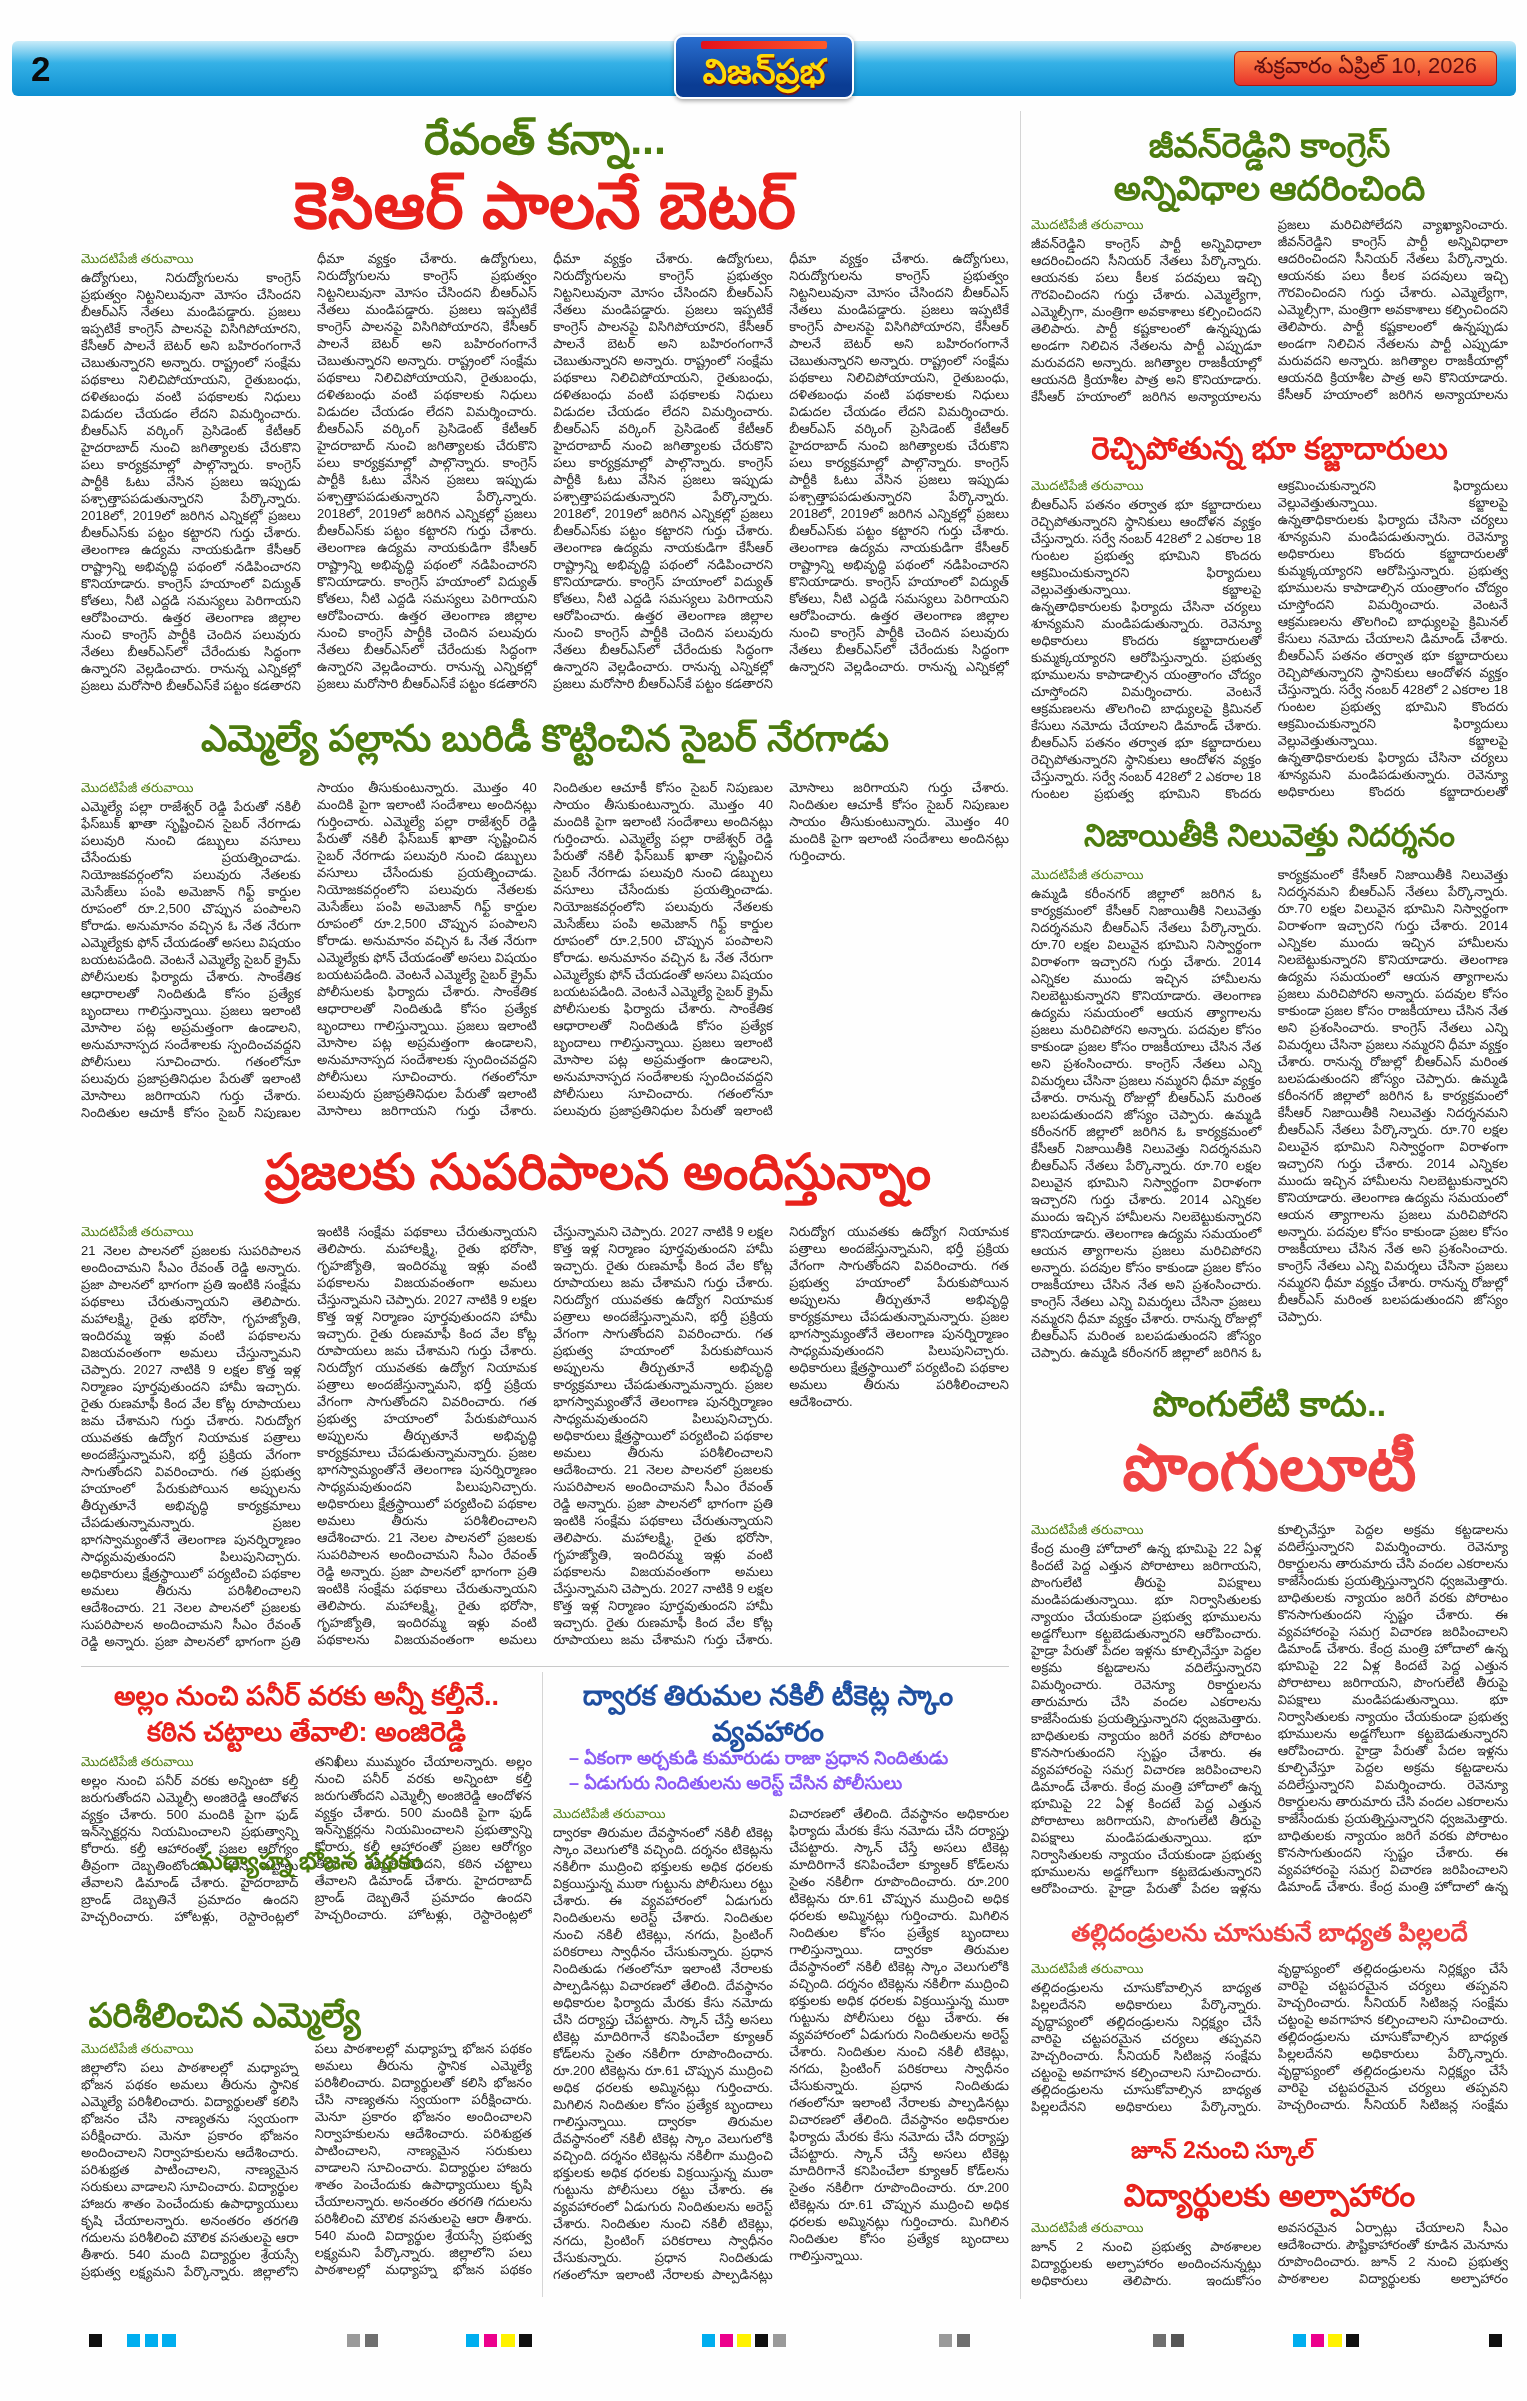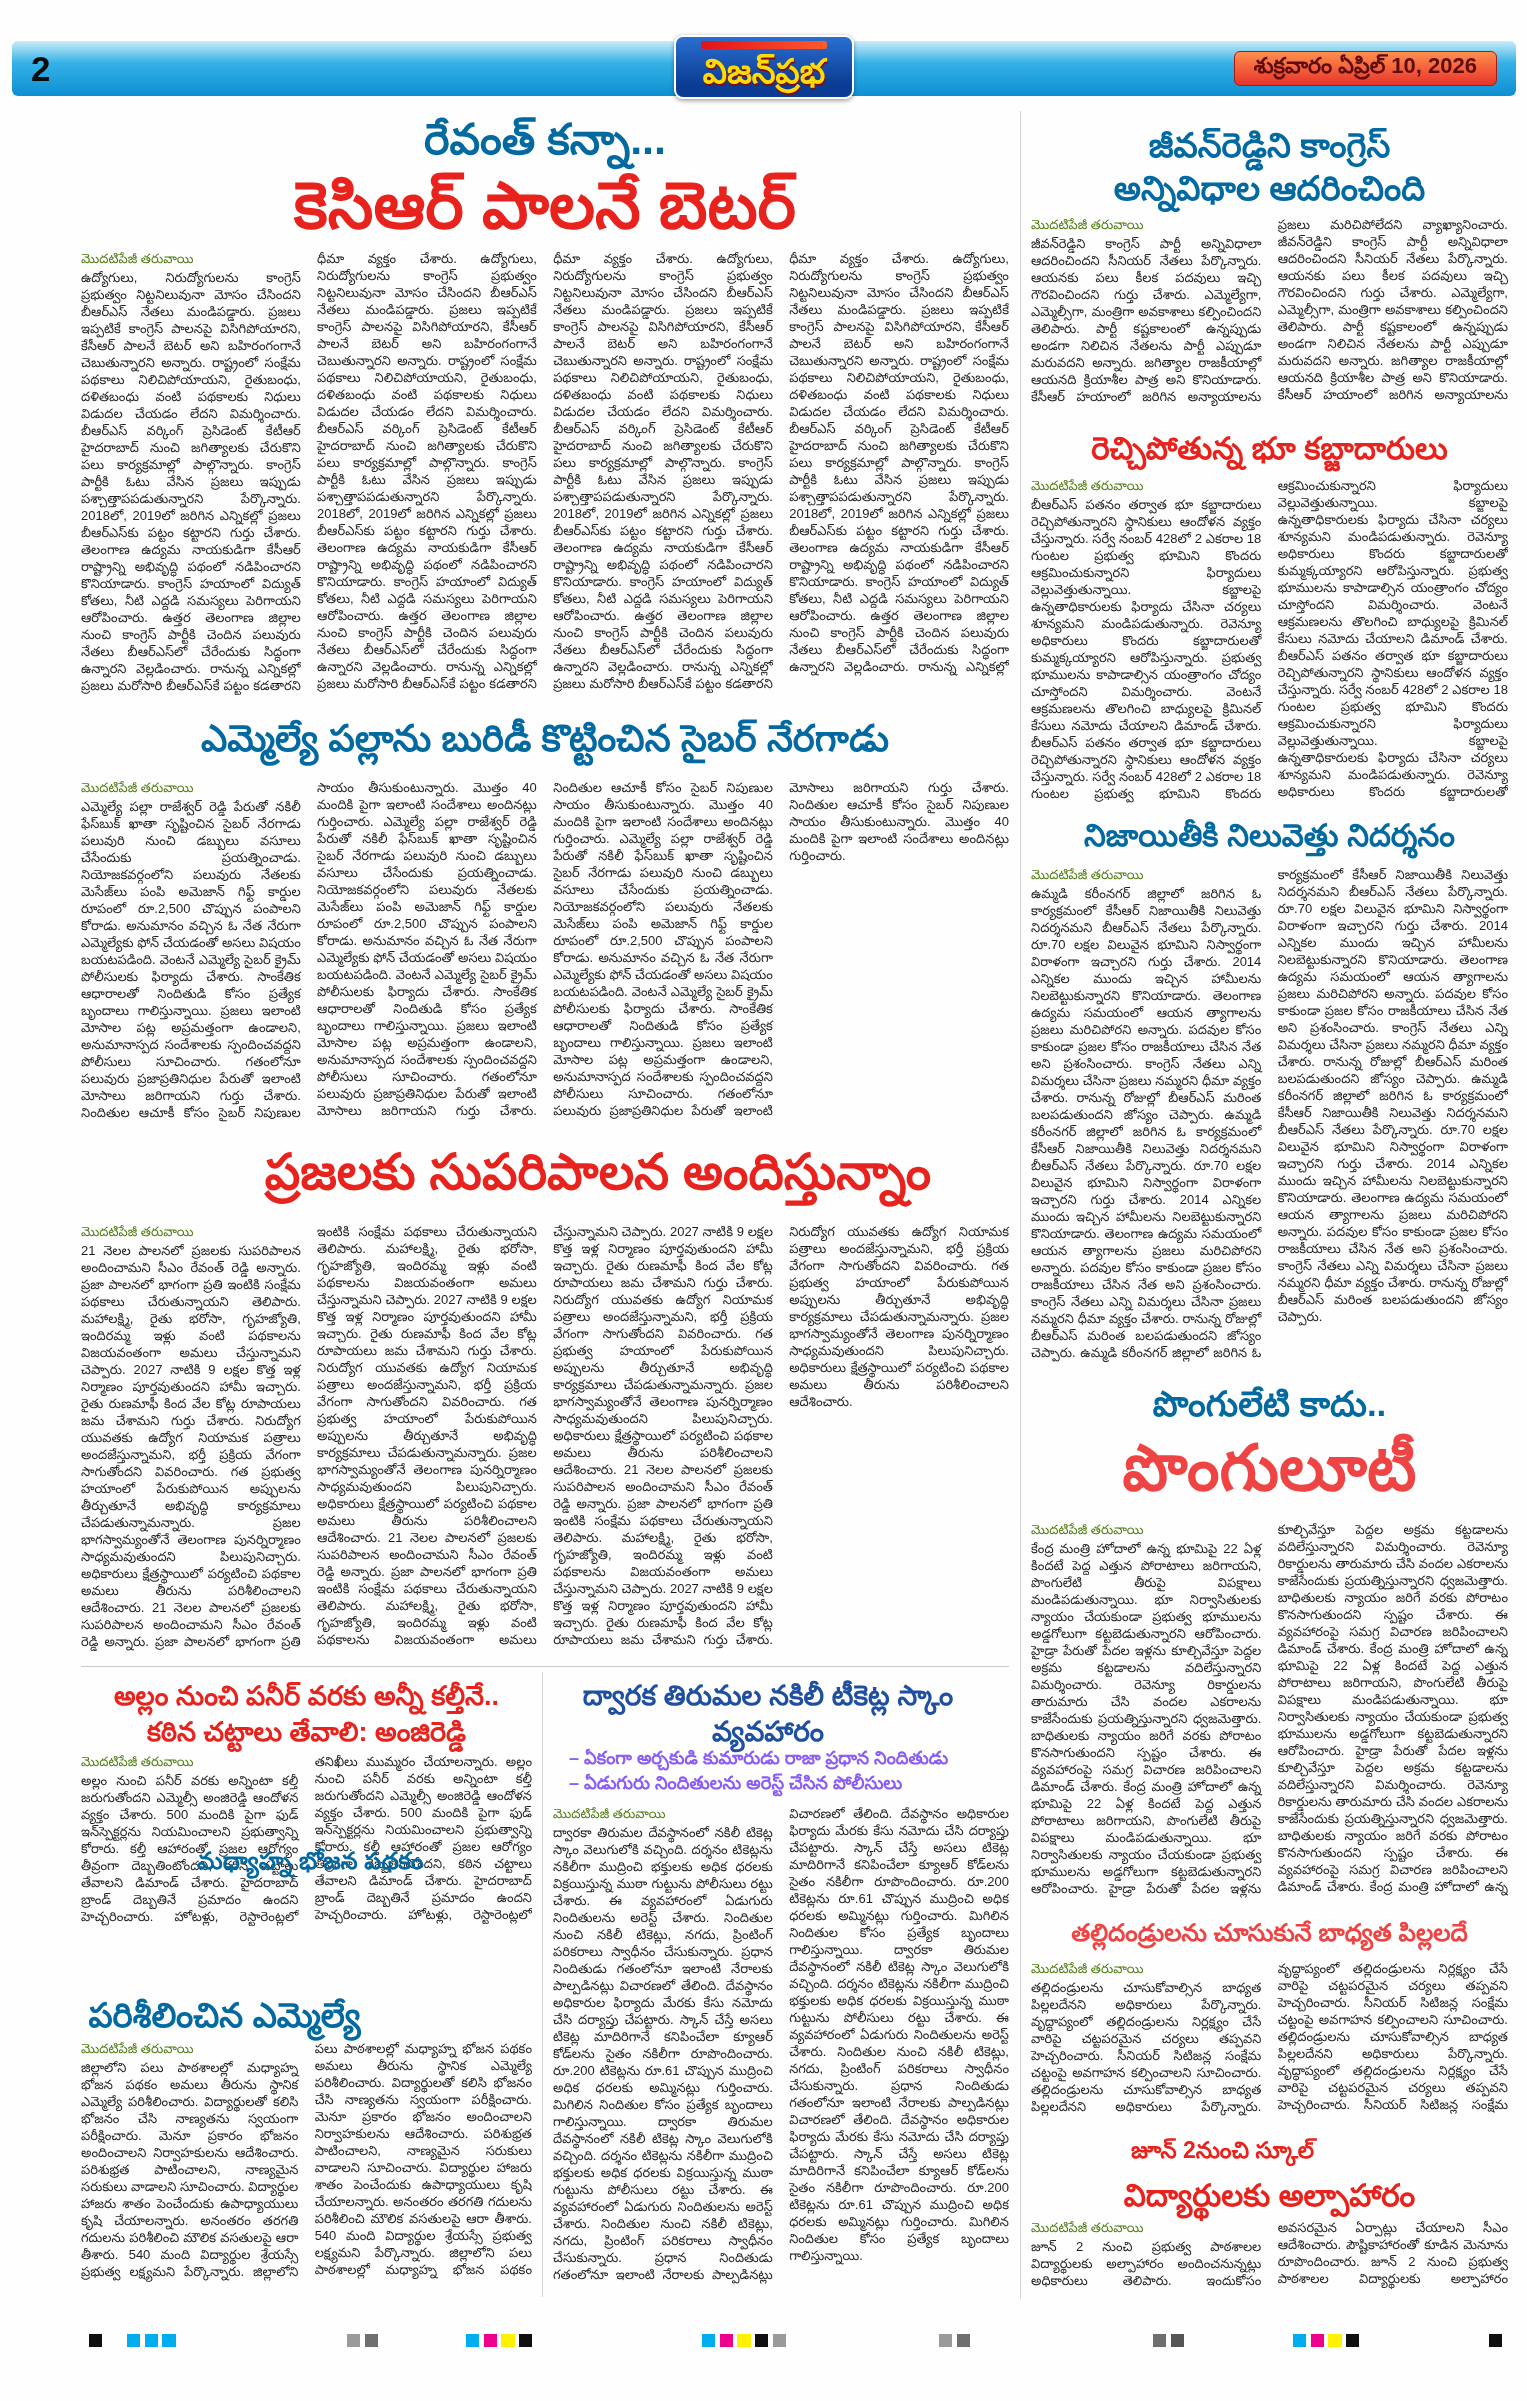--- a/index.html
+++ b/index.html
@@ -12,25 +12,25 @@
     background:linear-gradient(180deg,#c9ecf9 0%,#35b1e6 40%,#0d8fd1 100%);
     display:flex;align-items:center;justify-content:space-between;padding:0 19px}
   .pagenum{font-size:35px;font-weight:bold;color:#0b0b0b;line-height:1}
   .masthead{position:absolute;left:50%;top:-6px;transform:translateX(-50%);
     background:linear-gradient(180deg,#2a6fd0 0%,#0a3c93 80%);border:2.2px solid #fff;border-radius:9px;
     padding:4.4px 25px 6px;text-align:center;box-shadow:0 1.5px 4.4px rgba(0,0,0,.35)}
   .masthead .ribbon{display:block;height:7.4px;width:126px;margin:0 auto 3px;background:linear-gradient(90deg,#e3111b,#ff5a2a);border-radius:2.2px}
   .masthead .title{font-size:34px;font-weight:bold;color:#ffd908;line-height:1.15;text-shadow:0.7px 1.5px 0 #7a1010}
   .datebadge{height:35px;display:flex;align-items:center;border-radius:6px;padding:0 19px;
     background:linear-gradient(180deg,#ff8f4d,#e8332a);border:0.7px solid #a81b14}
-  .datebadge span{font-size:22px;font-weight:bold;color:#5d0d10}
+  .datebadge span{font-size:22px;font-weight:normal;color:#5d0d10}
 
   
   h2,h3{font-weight:bold}
-  .h-blue{color:#0369a1}.h-red{color:#e8221c}.h-mag{color:#ef4444}.h-navy{color:#1f4fa0}
+  .h-blue{color:#4d7c0f}.h-red{color:#e8221c}.h-mag{color:#ef4444}.h-navy{color:#1f4fa0}
   .hl{position:absolute;text-align:center;line-height:1.28}
   .body{position:absolute;font-size:13px;line-height:17px;color:#1d1d1d;text-align:justify;
     column-gap:16.3px;column-fill:auto;overflow:hidden}
   .cols4{column-count:4}.cols2{column-count:2}
   .dateline{display:block;color:#4d7c0f;font-weight:normal;margin-bottom:2.2px}
   .bullets{position:absolute;font-size:18px;font-weight:bold;color:#8b5cf6;line-height:1.4}
   .rule-h{position:absolute;background:#c9c9c9;height:0.7px}
   .rule-v{position:absolute;background:#d5d5d5;width:0.7px}
 
   

